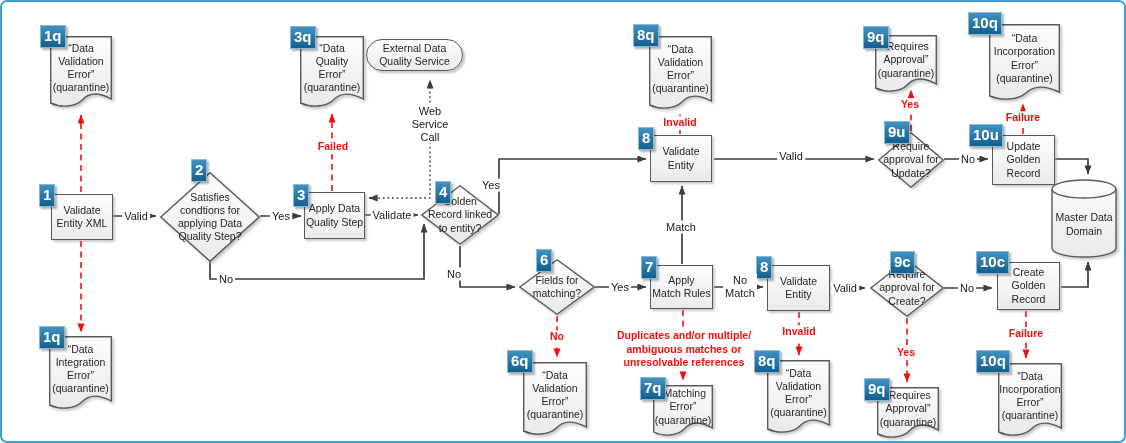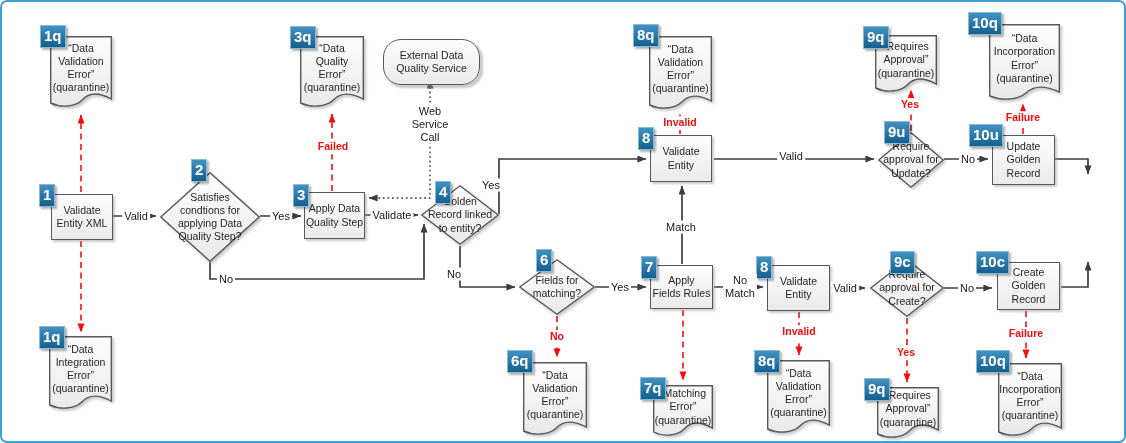--- a/index.html
+++ b/index.html
@@ -261,21 +261,21 @@
 Quality Step</div>
     <div class="badge" style="left:-12px;top:-9px">3</div>
   </div>
   <div class="node box" style="left:648px;top:133px;width:62px;height:47px">
     <div class="txt">Validate
 Entity</div>
     <div class="badge" style="left:-13px;top:-9px">8</div>
   </div>
   <div class="node box" style="left:648px;top:263px;width:63px;height:44px">
     <div class="txt">Apply
-Fields Rules</div>
+Match Rules</div>
     <div class="badge" style="left:-10px;top:-10px">7</div>
   </div>
   <div class="node box" style="left:765px;top:263px;width:63px;height:46px">
     <div class="txt">Validate
 Entity</div>
     <div class="badge" style="left:-12px;top:-10px">8</div>
   </div>
   <div class="node box" style="left:990px;top:133px;width:63px;height:50px">
     <div class="txt">Update
 Golden
@@ -358,23 +358,37 @@
           </linearGradient>
         </defs>
         <polygon points="37,0.8 73.2,29 37,57.2 0.8,29" fill="url(#sg15)" stroke="#595959" stroke-width="1.4"></polygon>
       </svg>
     <div class="txt">Require
 approval for
 Create?</div>
     <div class="badge" style="left:20px;top:-8px">9c</div>
   </div>
 
-  <div class="node terminator" style="left:381px;top:37px;width:97px;height:46px">
+  <div class="node terminator" style="left:364px;top:37px;width:97px;height:32px">
     <div class="txt">External Data
 Quality Service</div>
+  </div>
+  <div class="node cyl" style="left:1049px;top:177px;width:66px;height:79px">
+    <svg class="shape" width="66" height="79" viewBox="0 0 66 79">
+      <defs>
+          <linearGradient id="cylg" x1="0" y1="0" x2="0" y2="1">
+            <stop offset="0" stop-color="#fdfdfd"></stop>
+            <stop offset="1" stop-color="#e9e9e9"></stop>
+          </linearGradient>
+        </defs>
+      <path d="M1,10 C1,4.9 15,1 33,1 C51,1 65,4.9 65,10 V69 C65,74 51,78 33,78 C15,78 1,74 1,69 Z" fill="url(#cylg)" stroke="#595959" stroke-width="1.4"></path>
+      <path d="M1,10 C1,15.1 15,19 33,19 C51,19 65,15.1 65,10" fill="none" stroke="#595959" stroke-width="1.4"></path>
+    </svg>
+    <div class="txt">Master Data
+Domain</div>
   </div>
 
   <div class="elabel" style="left:134px;top:214px">Valid</div>
   <div class="elabel" style="left:279px;top:214px">Yes</div>
   <div class="elabel" style="left:224px;top:277px">No</div>
   <div class="elabel" style="left:390px;top:213px">Validate</div>
   <div class="elabel" style="left:489px;top:183px">Yes</div>
   <div class="elabel" style="left:452px;top:272px">No</div>
   <div class="elabel" style="left:618px;top:285px">Yes</div>
   <div class="elabel" style="left:679px;top:225px">Match</div>
@@ -386,17 +400,20 @@
   <div class="elabel" style="left:965px;top:286px">No</div>
   <div class="elabel" style="left:428px;top:122px">Web
 Service
 Call</div>
 
   <div class="rlabel" style="left:331px;top:145px">Failed</div>
   <div class="rlabel" style="left:678px;top:121px">Invalid</div>
   <div class="rlabel" style="left:908px;top:103px">Yes</div>
   <div class="rlabel" style="left:1021px;top:116px">Failure</div>
   <div class="rlabel" style="left:555px;top:335px">No</div>
+  <div class="rlabel" style="left:682px;top:347px">Duplicates and/or multiple/
+ambiguous matches or
+unresolvable references</div>
   <div class="rlabel" style="left:797px;top:330px">Invalid</div>
   <div class="rlabel" style="left:904px;top:351px">Yes</div>
   <div class="rlabel" style="left:1024px;top:332px">Failure</div>
 
 </div>
 
 </body></html>

